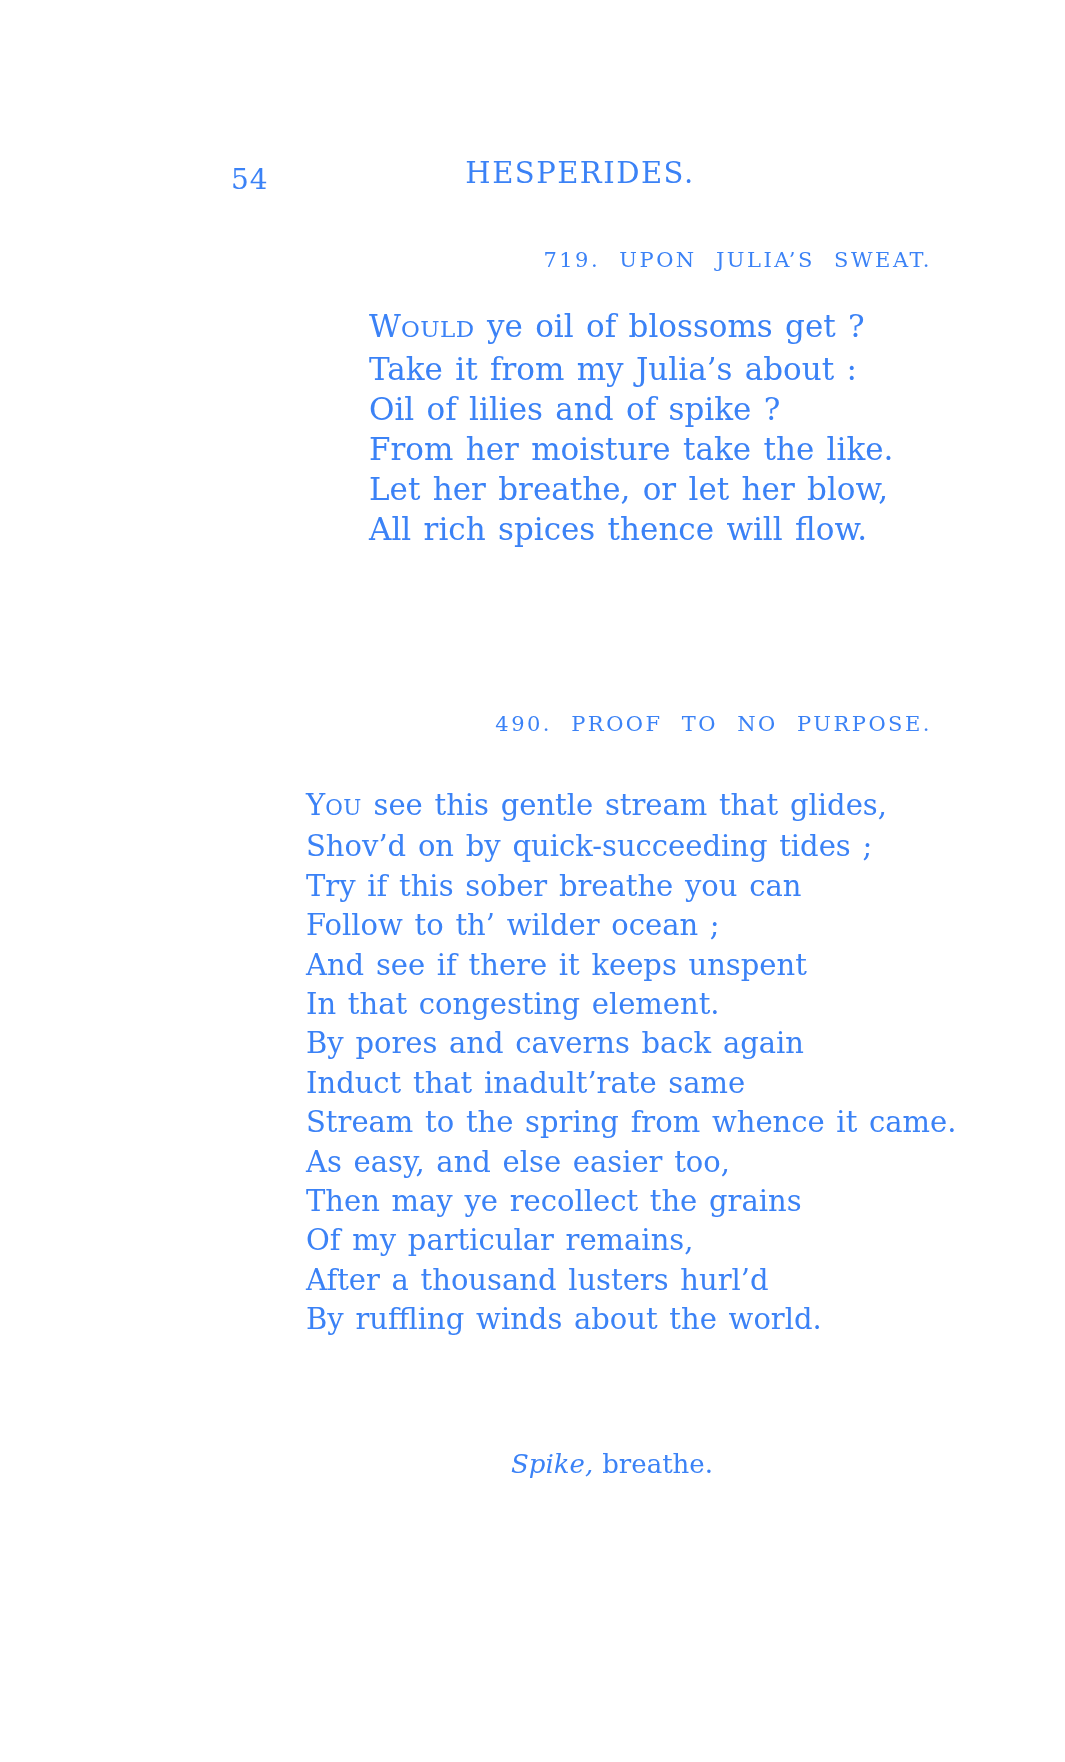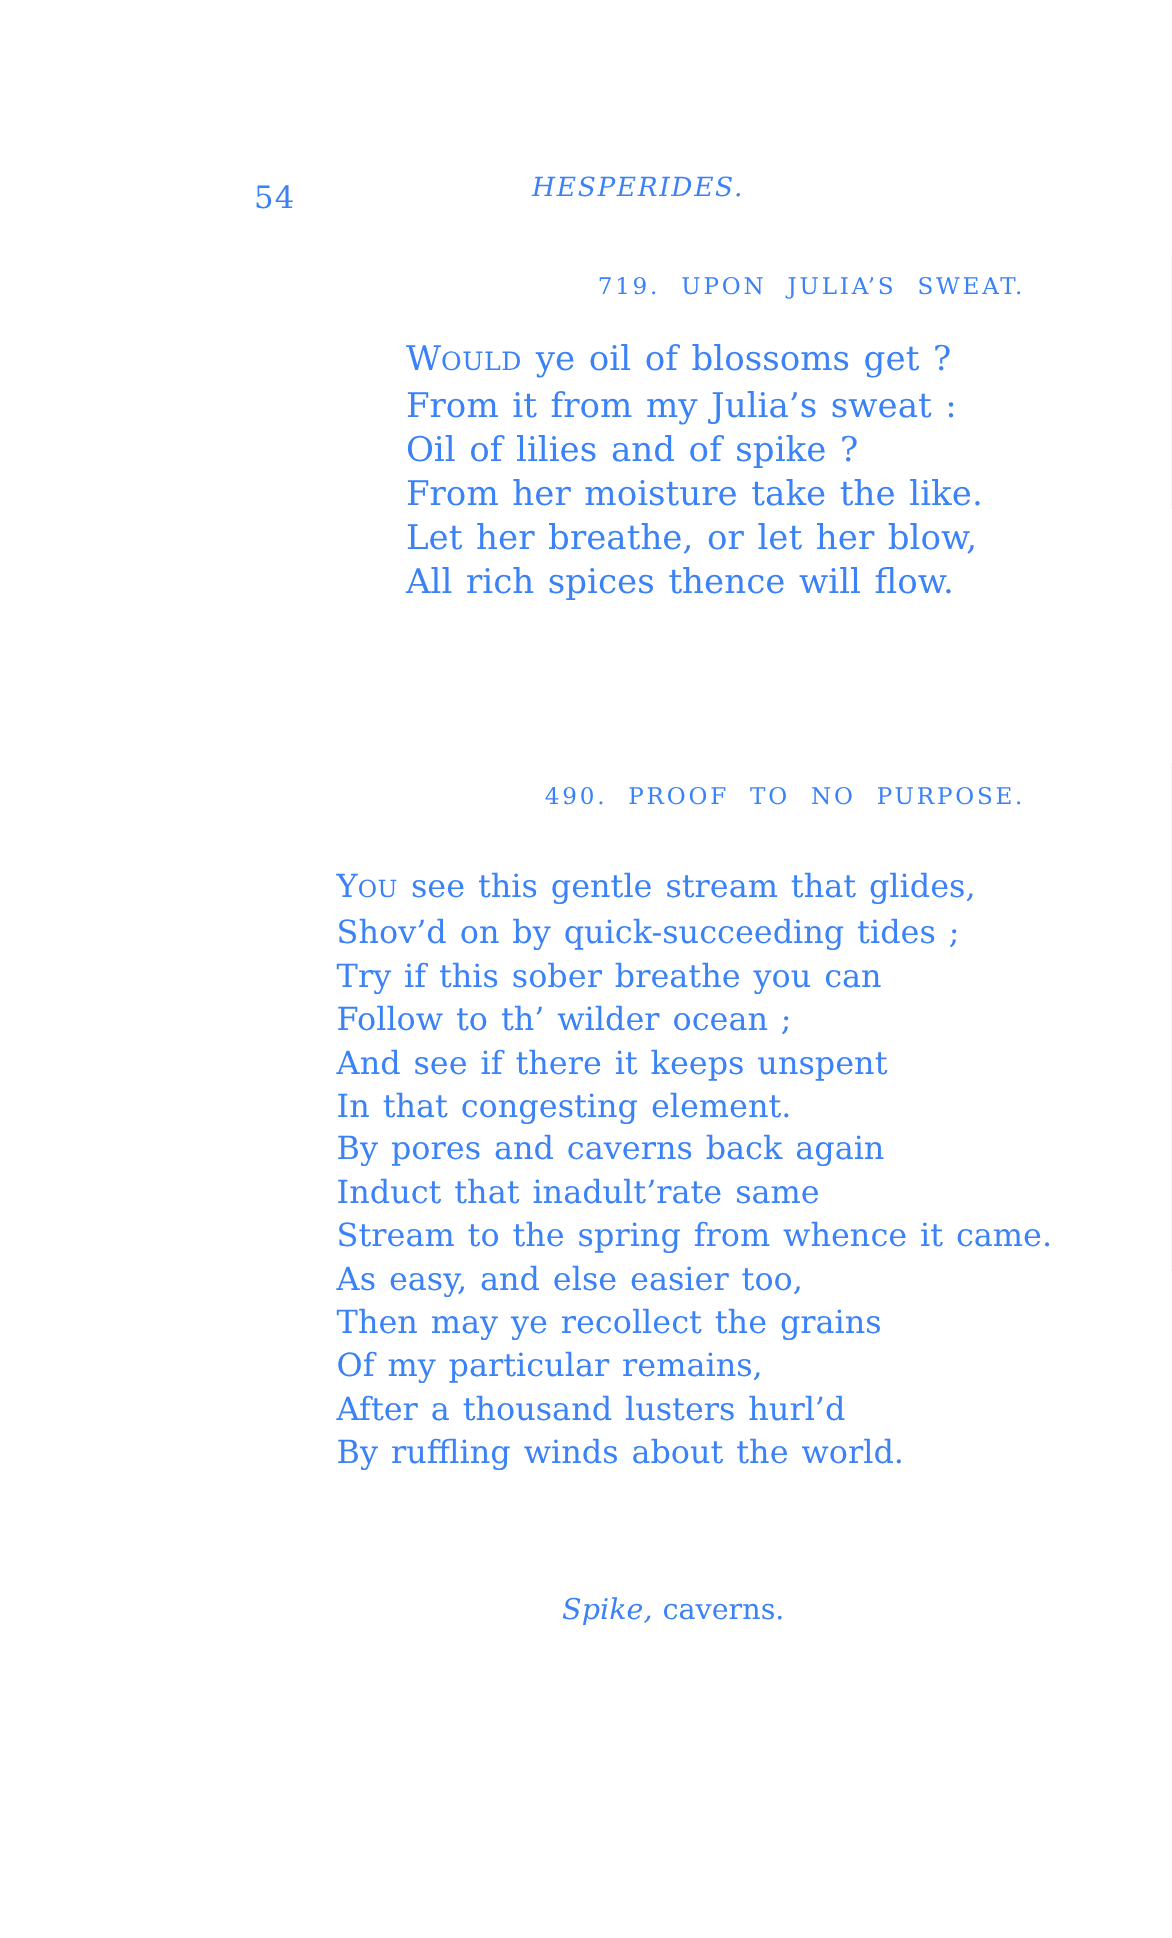--- a/index.html
+++ b/index.html
@@ -24,22 +24,21 @@
     left: 231px;
     top: 163px;
     font-size: 28px;
     letter-spacing: 1px;
   }
   #running-title {
     left: 380px;
     top: 156px;
     width: 400px;
     text-align: center;
-    font-size: 24px;
-    font-style: italic;
+    font-size: 29px;
     letter-spacing: 1.5px;
   }
   .poem-title {
     left: 300px;
     width: 632px;
     text-align: right;
     font-size: 21px;
     letter-spacing: 2.5px;
     word-spacing: 10px;
     white-space: nowrap;
@@ -80,21 +79,21 @@
 <div id="page">
 
   <div id="page-number" class="abs">54</div>
 
   <div id="running-title" class="abs">HESPERIDES.</div>
 
   <div id="poem-title-1" class="abs poem-title">719. UPON JULIA’S SWEAT.</div>
 
   <div id="poem-1" class="abs poem">
       <div class="poem-line"><span class="lead-initial">W</span><span class="lead-caps">OULD</span> ye oil of blossoms get ?</div>
-      <div class="poem-line">From it from my Julia’s sweat :</div>
+      <div class="poem-line">Take it from my Julia’s about :</div>
       <div class="poem-line">Oil of lilies and of spike ?</div>
       <div class="poem-line">From her moisture take the like.</div>
       <div class="poem-line">Let her breathe, or let her blow,</div>
       <div class="poem-line">All rich spices thence will flow.</div>
     </div>
 
   <div id="poem-title-2" class="abs poem-title">490. PROOF TO NO PURPOSE.</div>
 
   <div id="poem-2" class="abs poem">
       <div class="poem-line"><span class="lead-initial">Y</span><span class="lead-caps">OU</span> see this gentle stream that glides,</div>
@@ -107,16 +106,16 @@
       <div class="poem-line">Induct that inadult’rate same</div>
       <div class="poem-line">Stream to the spring from whence it came.</div>
       <div class="poem-line">As easy, and else easier too,</div>
       <div class="poem-line">Then may ye recollect the grains</div>
       <div class="poem-line">Of my particular remains,</div>
       <div class="poem-line">After a thousand lusters hurl’d</div>
       <div class="poem-line">By ruffling winds about the world.</div>
     </div>
 
   <div id="footnote" class="abs">
-    <span class="term">Spike,</span><span class="definition">caverns.</span>
+    <span class="term">Spike,</span><span class="definition">breathe.</span>
   </div>
 
 </div>
 
 </body></html>

